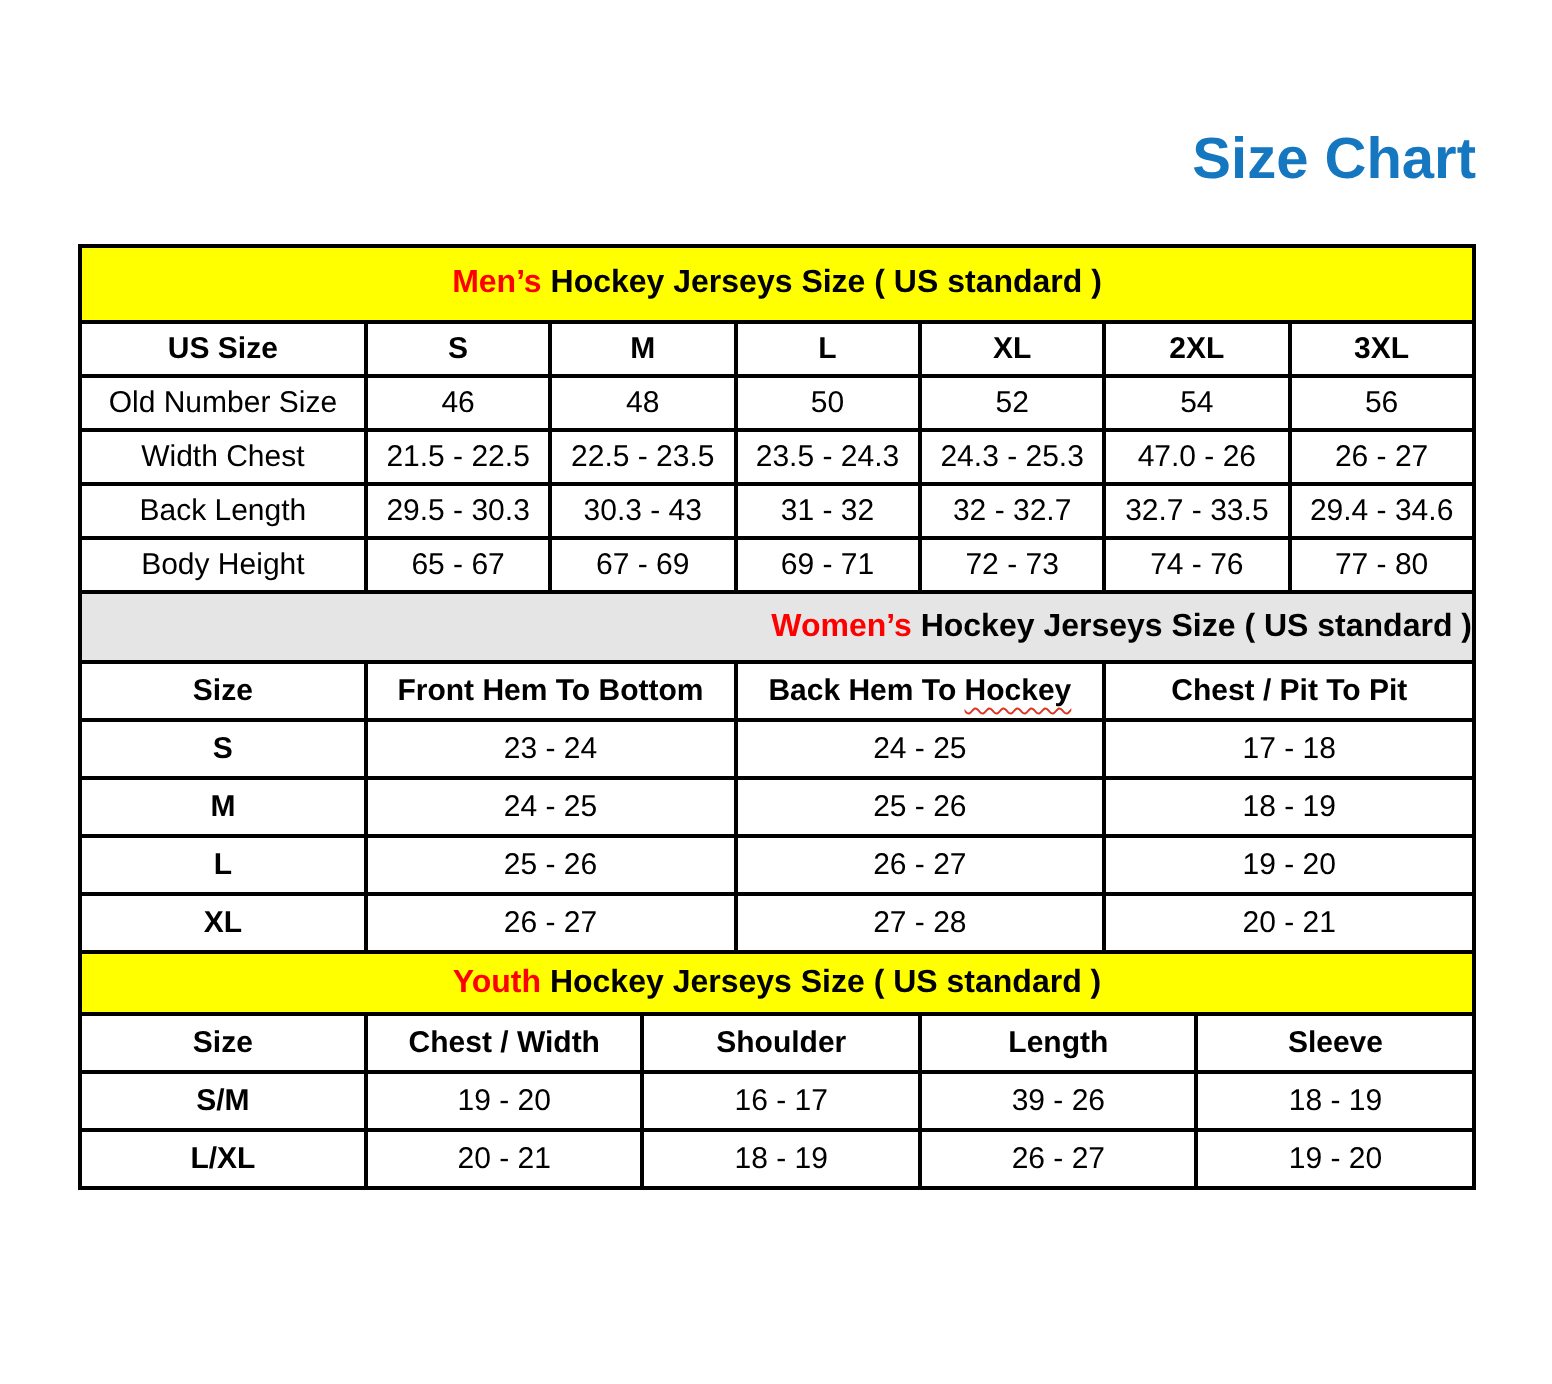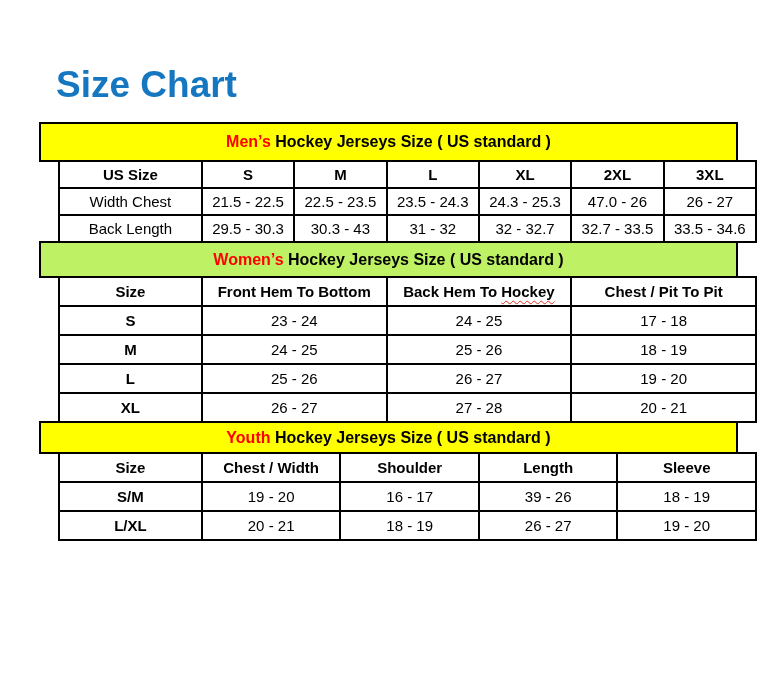--- a/index.html
+++ b/index.html
@@ -6,24 +6,24 @@
   html, body { width: 776px; height: 692px; }
   body {
     background: #ffffff;
     font-family: "Liberation Sans", sans-serif;
     position: relative;
     overflow: hidden;
   }
   .title {
     position: absolute;
     top: 64px;
-    left: 56px;
+    left: 39px;
     width: 699px;
-    text-align: left;
-    font-size: 37px;
+    text-align: right;
+    font-size: 29px;
     font-weight: bold;
     color: #1577c0;
   }
   .chart {
     position: absolute;
     left: 39px;
     top: 122px;
     width: 699px;
   }
   .band {
@@ -41,21 +41,20 @@
   .band-youth  { height: 33px; margin-top: -2px; }
   .hl   { color: #ff0000; }
   .rest { white-space: pre; }
   table.tbl {
     width: 100%;
     border-collapse: collapse;
     table-layout: fixed;
     margin-top: -2px;
     font-size: 15px;
     color: #000;
-    margin-left: 19px;
   }
   .tbl th, .tbl td {
     border: 2px solid #000;
     text-align: center;
     vertical-align: middle;
     padding: 0 2px;
     overflow: hidden;
   }
   .tbl th { font-weight: bold; }
   .tbl-mens   th, .tbl-mens   td { height: 27px; }
@@ -98,40 +97,58 @@
           <th>S</th>
           <th>M</th>
           <th>L</th>
           <th>XL</th>
           <th>2XL</th>
           <th>3XL</th>
         </tr>
       </thead>
       <tbody>
         <tr>
+          <td>Old Number Size</td>
+          <td>46</td>
+          <td>48</td>
+          <td>50</td>
+          <td>52</td>
+          <td>54</td>
+          <td>56</td>
+        </tr>
+        <tr>
           <td>Width Chest</td>
           <td>21.5 - 22.5</td>
           <td>22.5 - 23.5</td>
           <td>23.5 - 24.3</td>
           <td>24.3 - 25.3</td>
           <td>47.0 - 26</td>
           <td>26 - 27</td>
         </tr>
         <tr>
           <td>Back Length</td>
           <td>29.5 - 30.3</td>
           <td>30.3 - 43</td>
           <td>31 - 32</td>
           <td>32 - 32.7</td>
           <td>32.7 - 33.5</td>
-          <td>33.5 - 34.6</td>
+          <td>29.4 - 34.6</td>
+        </tr>
+        <tr>
+          <td>Body Height</td>
+          <td>65 - 67</td>
+          <td>67 - 69</td>
+          <td>69 - 71</td>
+          <td>72 - 73</td>
+          <td>74 - 76</td>
+          <td>77 - 80</td>
         </tr>
       </tbody>
     </table>
-    <div class="band band-womens" style="background: #bef264;">
+    <div class="band band-womens" style="background: #e5e5e5; justify-content: flex-end;">
       <span class="hl" style="color: rgb(255, 0, 0);">Women’s</span>
       <span class="rest"> Hockey Jerseys Size ( US standard )</span>
     </div>
     <table class="tbl tbl-womens">
       <colgroup>
         <col style="width: 20.5%;">
         <col style="width: 26.5%;">
         <col style="width: 26.5%;">
         <col style="width: 26.5%;">
       </colgroup>

